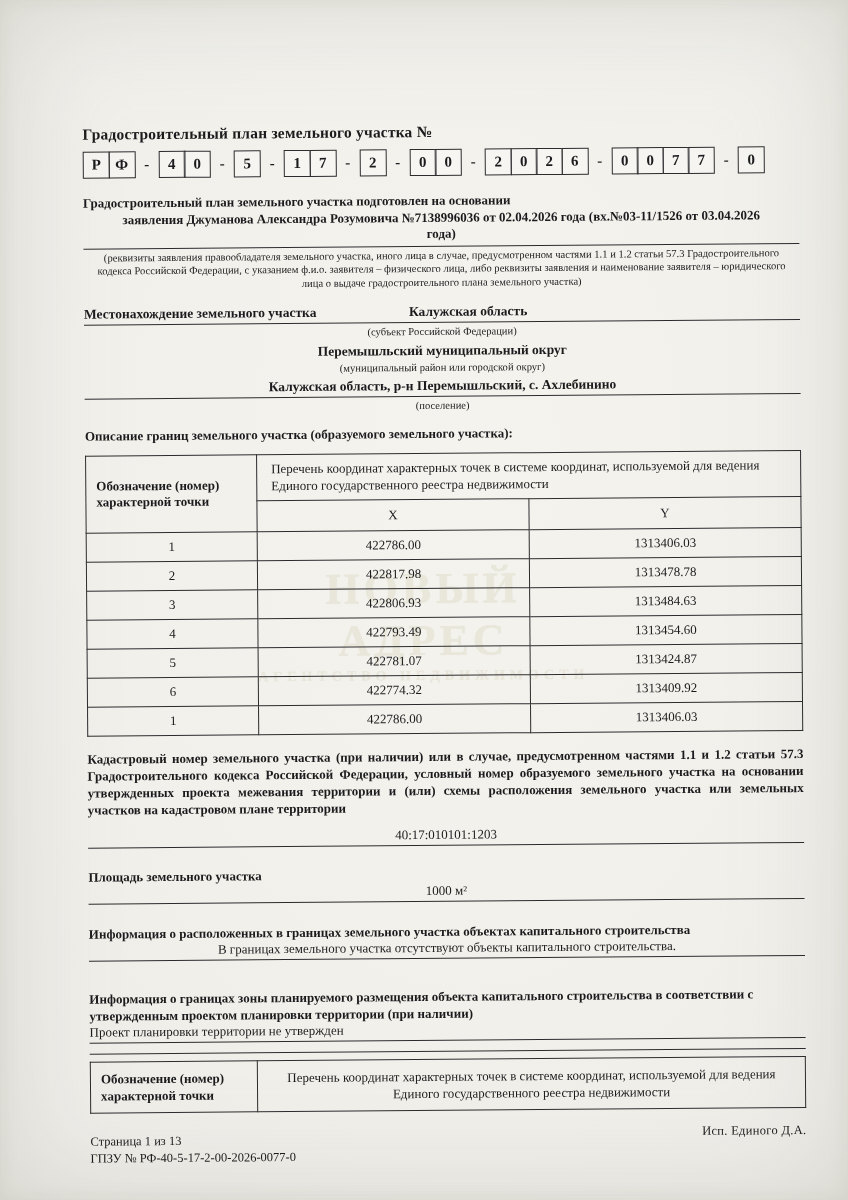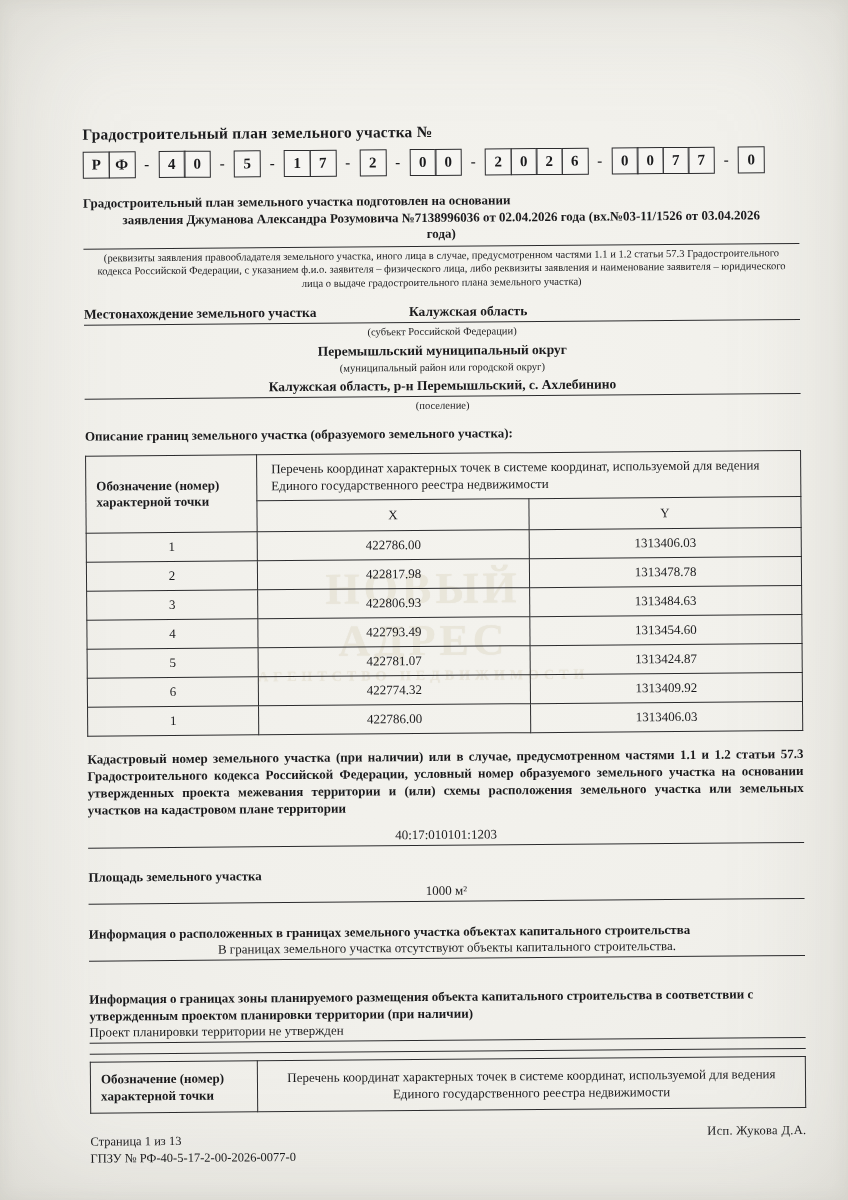--- a/index.html
+++ b/index.html
@@ -231,18 +231,18 @@
             <td class="hdr-span2">Перечень координат характерных точек в системе координат, используемой для ведения Единого государственного реестра недвижимости</td>
           </tr>
         </tbody>
       </table>
 
       <div class="footer">
         <div class="f-left">
           <div>Страница 1 из 13</div>
           <div>ГПЗУ № РФ-40-5-17-2-00-2026-0077-0</div>
         </div>
-        <div class="f-right">Исп. Жукова  Д.А.</div>
+        <div class="f-right">Исп. Единого  Д.А.</div>
       </div>
 
     </div>
   </div>
 </div>
 
 </body></html>

